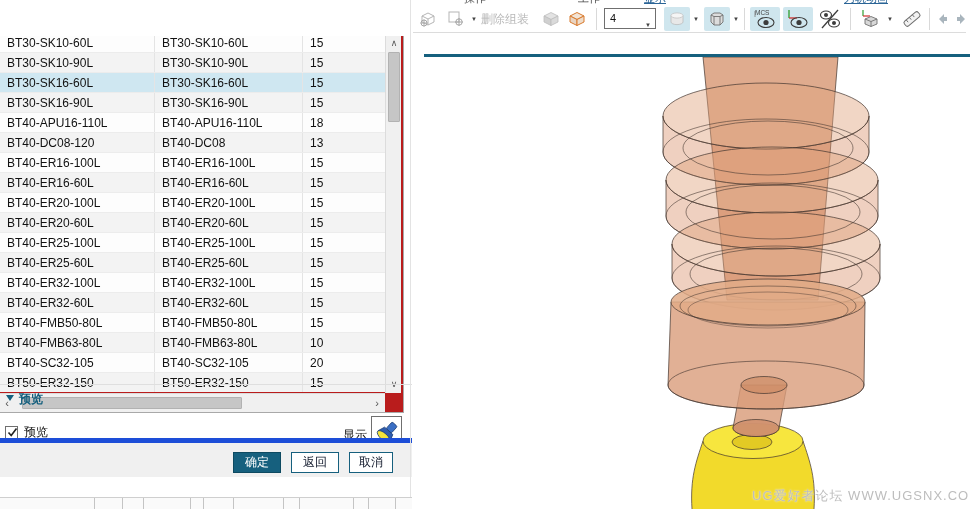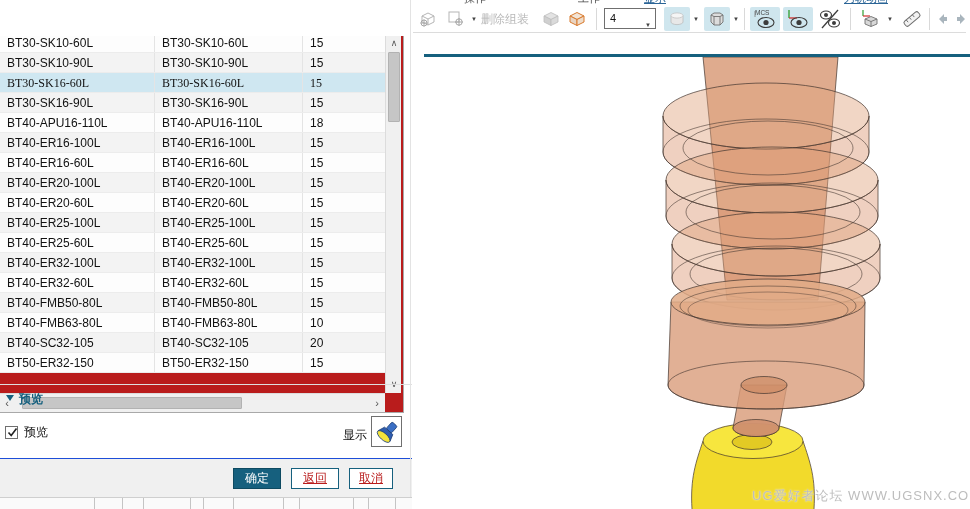--- a/index.html
+++ b/index.html
@@ -9,21 +9,21 @@
 
   
   .dialog { position:absolute; left:0; top:0; width:417px; height:497px; background:#fff; }
   .dialog-right-edge { position:absolute; left:410px; top:0; width:1px; height:497px; background:#e3e3e3; }
 
   .table-box { position:absolute; left:0; top:0; width:404px; height:377px; border-right:1px solid #a9a9a9; border-bottom:1px solid #a9a9a9; background:#b91c1c;margin-top:36px; }
   .rows-clip { position:absolute; left:0; top:0; width:385px; height:356px; overflow:hidden; }
   .rows { position:absolute; left:0; top:-3px; width:385px; }
   .trow { display:flex; height:20px; line-height:20px; font-size:12px; color:#111; border-bottom:1px solid #ececec; background:#fdfdfd; cursor:default; }
   .trow:nth-child(even) { background:#f3f3f3; }
-  .trow.selected { background:var(--selection,#cfe7f1);font-family:Liberation Serif, serif; }
+  .trow.selected { background:var(--selection,#cfe7f1); }
   .tcell { padding-left:7px; overflow:hidden; white-space:nowrap; }
   .c1 { width:155px; border-right:1px solid #e4e4e4; }
   .c2 { width:148px; border-right:1px solid #e4e4e4; }
   .c3 { width:82px; }
 
   
   .vsb { position:absolute; left:385px; top:0; width:16px; height:357px; background:#f0f0f0; border-left:1px solid #dcdcdc; }
   .vsb .arrow { position:absolute; left:0; width:16px; height:14px; color:#555; font-size:9px; text-align:center; line-height:14px; }
   .vsb .thumb { position:absolute; left:2px; top:16px; width:12px; height:70px; background:#c6c6c6; border:1px solid #b2b2b2; border-radius:1px; }
   .hsb { position:absolute; left:0; top:357px; width:385px; height:19px; background:#f0f0f0; border-top:1px solid #dcdcdc; }
@@ -34,24 +34,24 @@
   .preview-header { position:absolute; left:6px; top:391px; font-size:12px; font-weight:bold; color:var(--accent,#16607e); }
   .preview-header .tri { display:inline-block; width:0; height:0; border-left:4px solid transparent; border-right:4px solid transparent; border-top:6px solid var(--accent,#16607e); margin-right:5px; vertical-align:2px; }
   .sep-line { position:absolute; left:0; width:417px; height:1px; background:#dfdfdf; }
   .checkbox-row { position:absolute; left:5px; top:424px; height:16px; display:flex; align-items:center; font-size:12px; color:#111; }
   .cb { width:13px; height:13px; border:1px solid #6f6f6f; background:#fff; position:relative; margin-right:6px; }
   .cb svg { position:absolute; left:0; top:-1px; }
   .show-label { position:absolute; left:343px; top:427px; font-size:12px; color:#111; }
   .flash-btn { position:absolute; left:371px; top:416px; width:31px; height:31px; background:#fff; border:1px solid #6f6f6f; display:flex; align-items:center; justify-content:center; cursor:pointer; }
 
   
-  .footer { position:absolute; left:0; top:458px; width:417px; height:39px; background:#f0f0f0; border-top:1px solid #1d4ed8; }
+  .footer { position:absolute; left:0; top:438px; width:417px; height:39px; background:#f0f0f0; border-top:5px solid #1d4ed8; }
   .btn { position:absolute; top:9px; height:21px; font-size:12px; text-align:center; line-height:19px; cursor:pointer; }
   .btn-ok { left:233px; width:48px; background:var(--accent,#16607e); color:#fff; border:1px solid #0e4a61; }
-  .btn-plain { background:#fff; border:1px solid var(--accent,#16607e); color:#b91c1c;text-decoration:underline; }
+  .btn-plain { background:#fff; border:1px solid var(--accent,#16607e); color:#0f172a; }
   .btn-back { left:291px; width:48px; }
   .btn-cancel { left:349px; width:44px; }
 
   
   .bottom-strip { position:absolute; left:0; top:497px; width:418px; height:12px; background:#fafafa; border-top:1px solid #cfcfcf; }
   .bottom-strip i { position:absolute; top:0; width:1px; height:12px; background:#c4c4c4; }
 
   .red-x { position:absolute; left:420px; top:481px; color:#d6504e; font-size:13px; font-family:"Liberation Serif","DejaVu Serif",serif; }
 
   
@@ -101,20 +101,25 @@
             </div>
             <div class="trow">
               <div class="tcell c1">BT30-SK16-90L</div>
               <div class="tcell c2">BT30-SK16-90L</div>
               <div class="tcell c3">15</div>
             </div>
             <div class="trow">
               <div class="tcell c1">BT40-APU16-110L</div>
               <div class="tcell c2">BT40-APU16-110L</div>
               <div class="tcell c3">18</div>
+            </div>
+            <div class="trow">
+              <div class="tcell c1">BT40-DC08-120</div>
+              <div class="tcell c2">BT40-DC08</div>
+              <div class="tcell c3">13</div>
             </div>
             <div class="trow">
               <div class="tcell c1">BT40-ER16-100L</div>
               <div class="tcell c2">BT40-ER16-100L</div>
               <div class="tcell c3">15</div>
             </div>
             <div class="trow">
               <div class="tcell c1">BT40-ER16-60L</div>
               <div class="tcell c2">BT40-ER16-60L</div>
               <div class="tcell c3">15</div>

